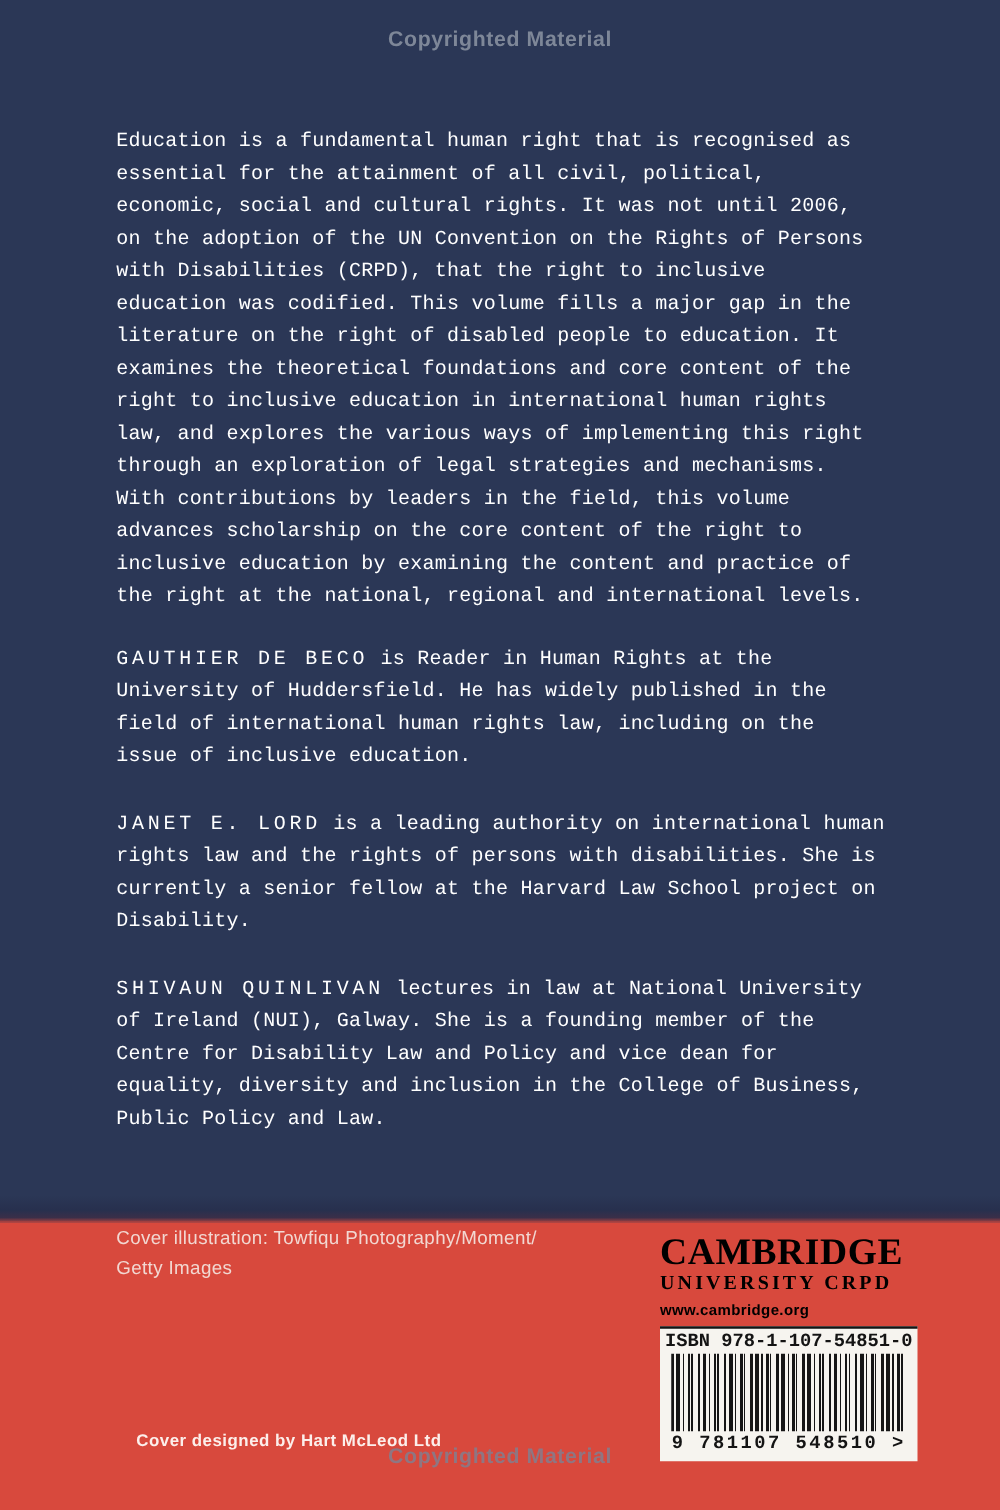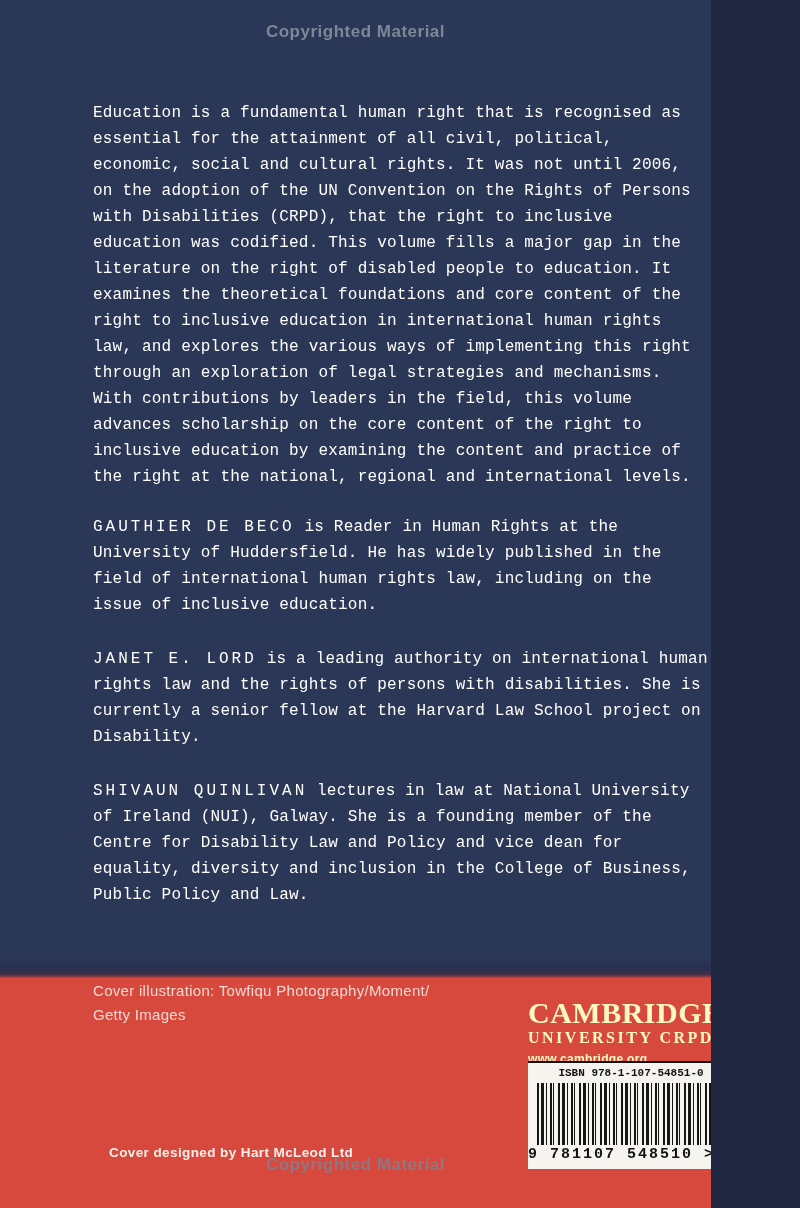--- a/index.html
+++ b/index.html
@@ -1,18 +1,18 @@
 <!DOCTYPE html>
 <html><head>
 <meta charset="utf-8">
 <style>
   html,body{margin:0;padding:0;background:#1f2740;}
   .page{
     position:relative;
-    width:711px;height:1208px;
+    width:800px;height:1208px;
     background:#2b3756;
     font-family:"Liberation Sans", sans-serif;
     overflow:hidden;
   }
   .watermark{
     position:absolute;left:0;width:100%;
     text-align:center;
     font-size:17px;font-weight:bold;
     color:#7e8798;
     letter-spacing:0.5px;
@@ -45,22 +45,22 @@
     letter-spacing:0.3px;
   }
   .designer{
     position:absolute;left:93px;top:167px;
     color:#fcefeb;
     font-size:13.5px;font-weight:bold;
     letter-spacing:0.4px;
     margin-left:16px;
   }
   .publisher{
-    position:absolute;left:528px;top:20px;width:210px;
-    color:#fef9c3;
+    position:absolute;left:528px;top:9px;width:210px;
+    color:#000000;
   }
   .pub-name{
     font-family:"Liberation Serif", serif;
     font-weight:bold;
     font-size:30px;line-height:30px;
     letter-spacing:0.5px;
     white-space:nowrap;
   }
   .pub-sub{
     font-family:"Liberation Serif", serif;
@@ -77,21 +77,21 @@
   .barcode-box{
     position:absolute;left:528px;top:83px;
     width:206px;height:108px;
     background:#f6f4ef;
     border-top:2px solid #141414;
     box-sizing:border-box;
   }
   .isbn{
     font-family:"Liberation Mono","DejaVu Sans Mono", monospace;
     font-weight:bold;
-    font-size:11px;line-height:17px;
+    font-size:15px;line-height:17px;
     color:#141414;
     text-align:center;
     margin-top:2px;
     white-space:nowrap;
   }
   .bars{
     height:62px;
     margin:1px 9px 0 9px;
     background:
       repeating-linear-gradient(90deg,
@@ -99,21 +99,21 @@
         #161616 4px,#161616 7px, transparent 7px, transparent 9px,
         #161616 9px,#161616 10px, transparent 10px, transparent 13px,
         #161616 13px,#161616 15px, transparent 15px, transparent 16px,
         #161616 16px,#161616 17px, transparent 17px, transparent 21px);
   }
   .barcode-number{
     font-family:"Liberation Mono","DejaVu Sans Mono", monospace;
     font-weight:bold;
     font-size:15px;line-height:20px;
     color:#141414;
-    text-align:left;
+    text-align:center;
     letter-spacing:2px;
     white-space:nowrap;
   }
 </style>
 </head>
 <body>
 
 <div class="page">
 
   <div class="watermark top">Copyrighted Material</div>

